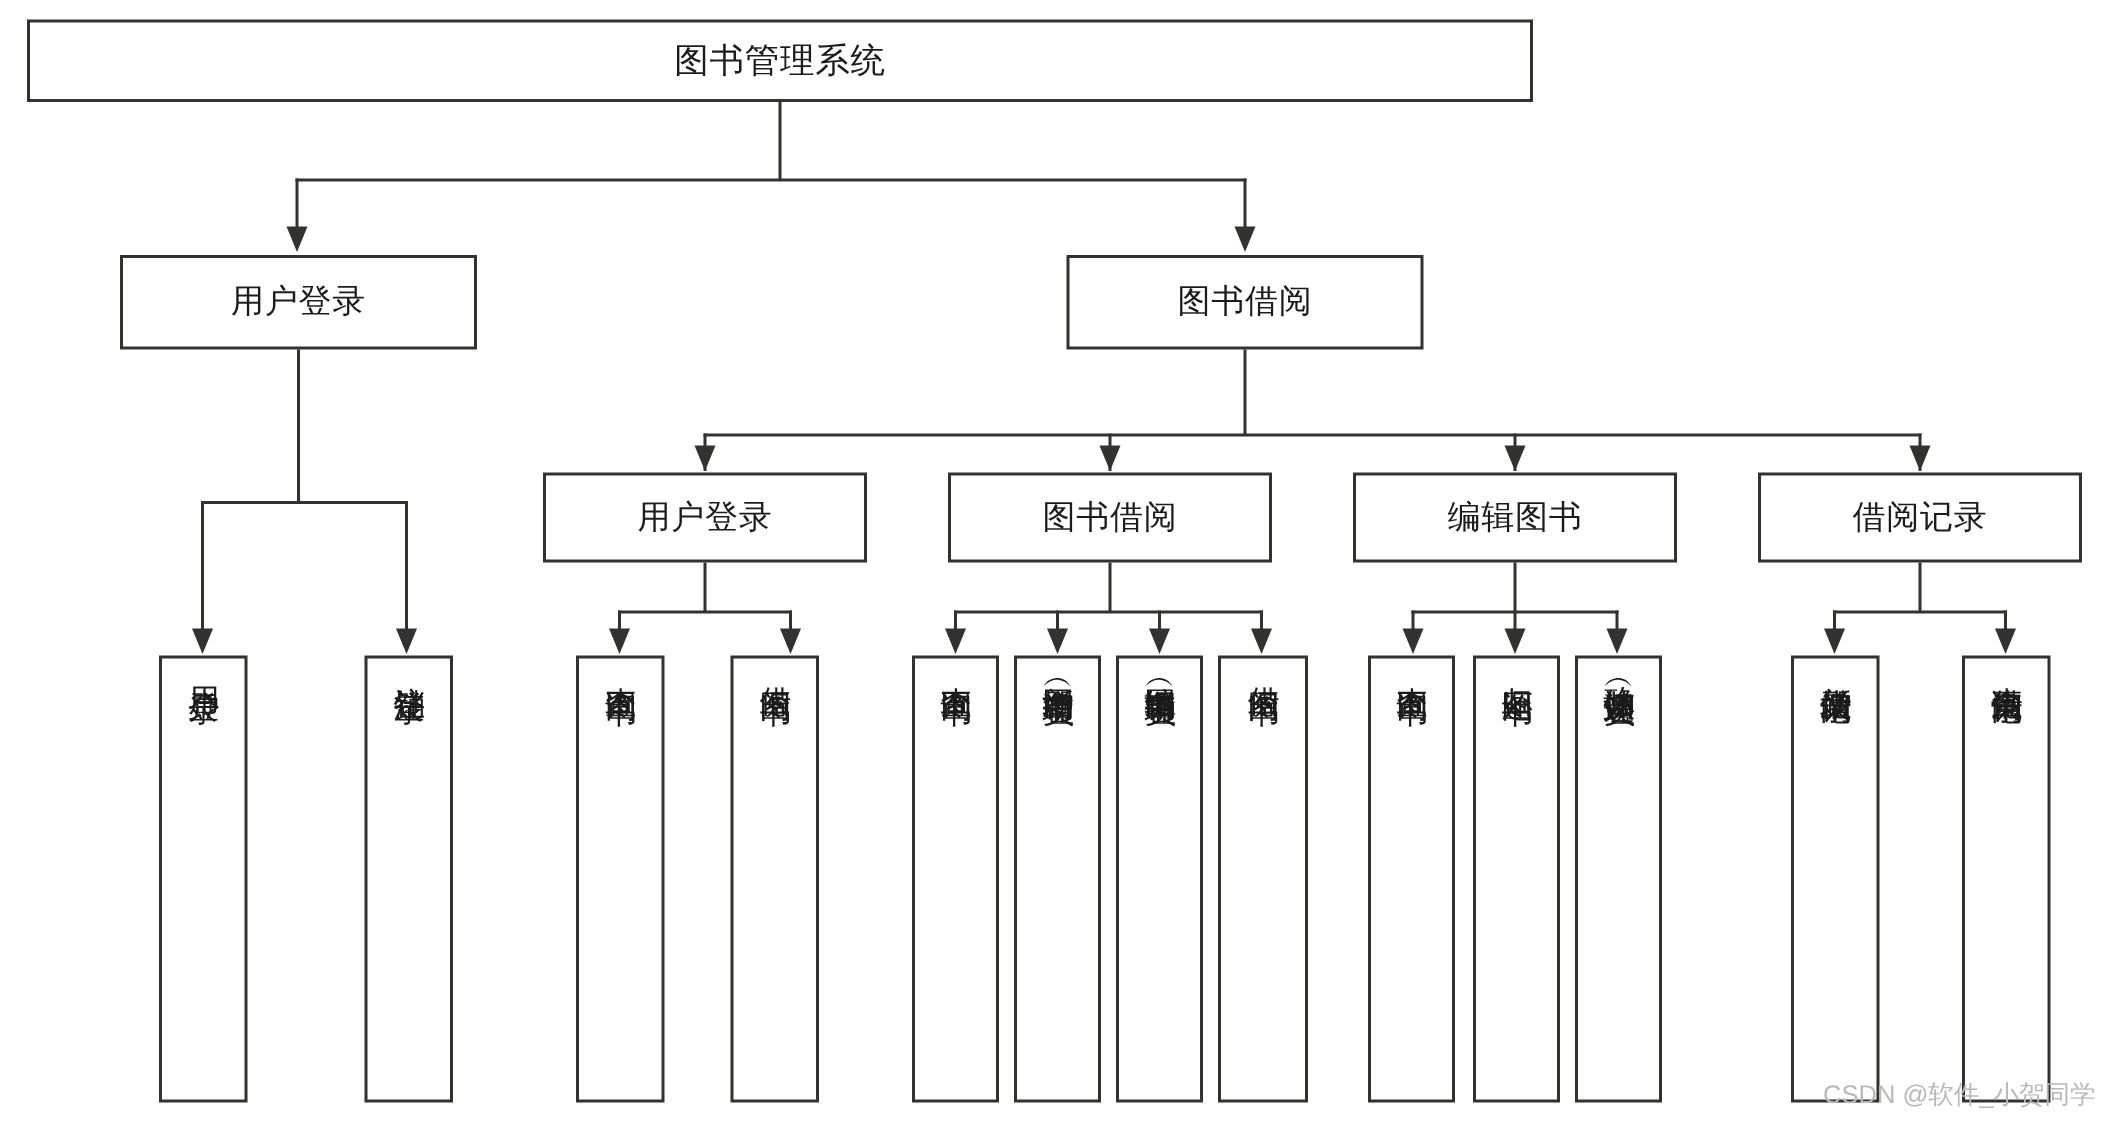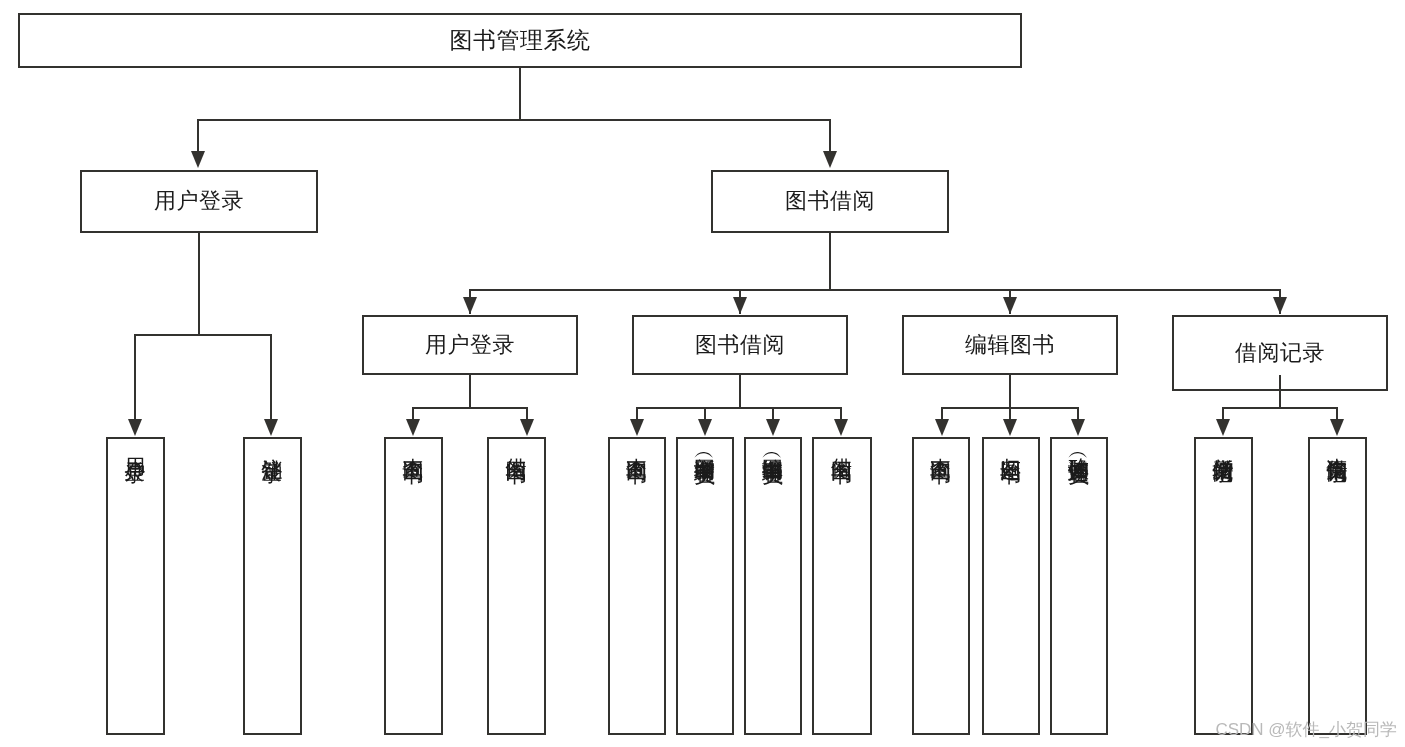--- a/index.html
+++ b/index.html
@@ -138,21 +138,21 @@
 
   <div class="node horiz" style="left:362px; top:315px; width:216px; height:60px;">
     <span class="node-label">用户登录</span>
   </div>
   <div class="node horiz" style="left:632px; top:315px; width:216px; height:60px;">
     <span class="node-label">图书借阅</span>
   </div>
   <div class="node horiz" style="left:902px; top:315px; width:216px; height:60px;">
     <span class="node-label">编辑图书</span>
   </div>
-  <div class="node horiz" style="left:1172px; top:315px; width:216px; height:76px;">
+  <div class="node horiz" style="left:1172px; top:315px; width:216px; height:60px;">
     <span class="node-label">借阅记录</span>
   </div>
 
   <div class="conn-v" style="left:469px; top:375px; width:2px; height:33px;"></div>
   <div class="conn-h" style="left:412px; top:407px; width:116px; height:2px;"></div>
   <div class="conn-v" style="left:412px; top:407px; width:2px; height:13px;"></div>
   <div class="arrow" style="left:406px; top:419px;"></div>
   <div class="conn-v" style="left:526px; top:407px; width:2px; height:13px;"></div>
   <div class="arrow" style="left:520px; top:419px;"></div>
 

